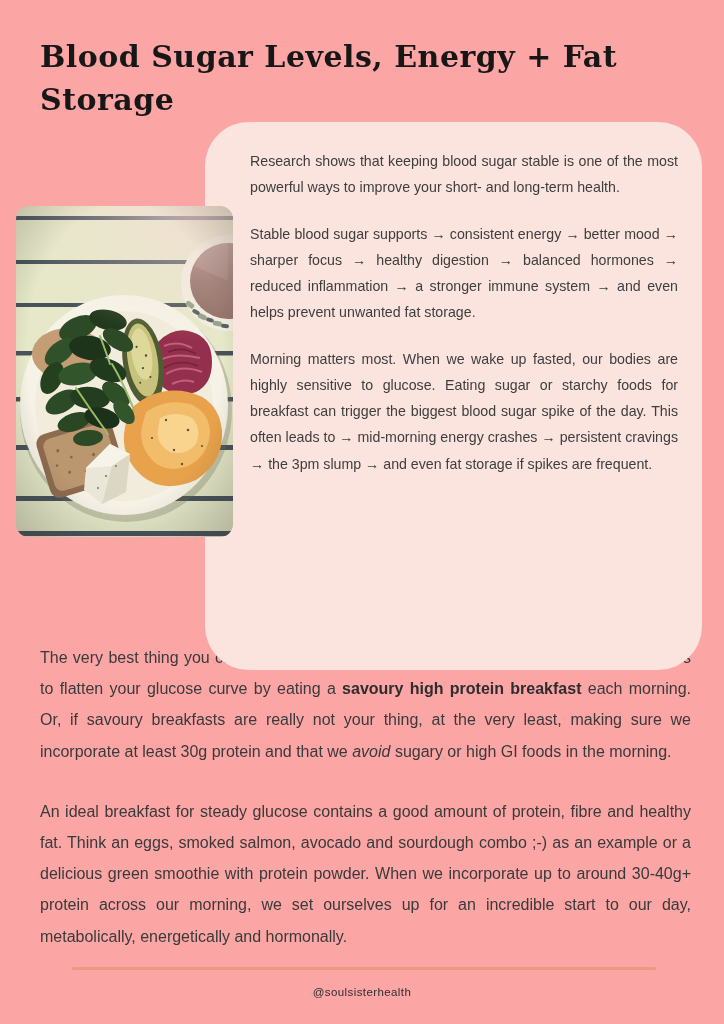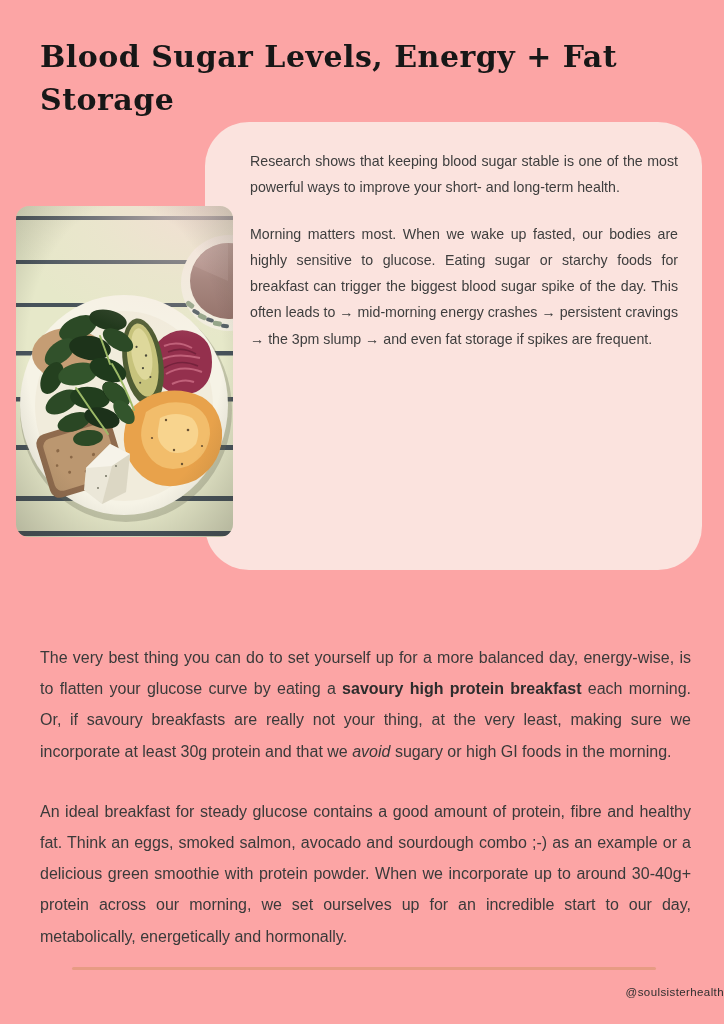--- a/index.html
+++ b/index.html
@@ -25,21 +25,21 @@
     line-height: 1.42;
     letter-spacing: 0.5px;
     color: #171717;
   }
 
   .callout-card {
     position: absolute;
     left: 205px;
     top: 122px;
     width: 497px;
-    height: 448px;
+    height: 548px;
     box-sizing: border-box;
     background: #fbe3de;
     border-radius: 44px;
     padding: 26px 24px 0 45px;
     z-index: 1;
   }
   .callout-card p {
     margin: 0 0 20px 0;
     font-size: 14.2px;
     line-height: 1.85;
@@ -82,35 +82,36 @@
     width: 584px;
     height: 2.5px;
     background: #e79b83;
     border-radius: 2px;
   }
   .footer-handle {
     position: absolute;
     left: 0;
     top: 986px;
     width: 724px;
-    text-align: right;
+    text-align: center;
     font-size: 11.5px;
     letter-spacing: 0.4px;
     color: #2e2e2e;
   }
 </style>
 </head>
 <body>
 
 <div class="page">
 
   <h1 class="page-title">Blood Sugar Levels, Energy + Fat Storage</h1>
 
   <div class="callout-card">
     <p>Research shows that keeping blood sugar stable is one of the most powerful ways to improve your short- and long-term health.</p>
+    <p>Stable blood sugar supports → consistent energy → better mood → sharper focus → healthy digestion → balanced hormones → reduced inflammation → a stronger immune system → and even helps prevent unwanted fat storage.</p>
     <p>Morning matters most. When we wake up fasted, our bodies are highly sensitive to glucose. Eating sugar or starchy foods for breakfast can trigger the biggest blood sugar spike of the day. This often leads to → mid-morning energy crashes → persistent cravings → the 3pm slump → and even fat storage if spikes are frequent.</p>
   </div>
 
   <div class="photo-frame" title="Breakfast plate with spinach, avocado, red sauerkraut, scrambled eggs, sourdough bread and feta on a white slatted table beside a mug of coffee">
     <svg width="217" height="331" viewBox="0 0 217 331" xmlns="http://www.w3.org/2000/svg">
       <defs>
         <radialGradient id="vignette" cx="50%" cy="45%" r="75%">
           <stop offset="60%" stop-color="rgba(40,40,30,0)"></stop>
           <stop offset="100%" stop-color="rgba(45,45,35,0.28)"></stop>
         </radialGradient>

